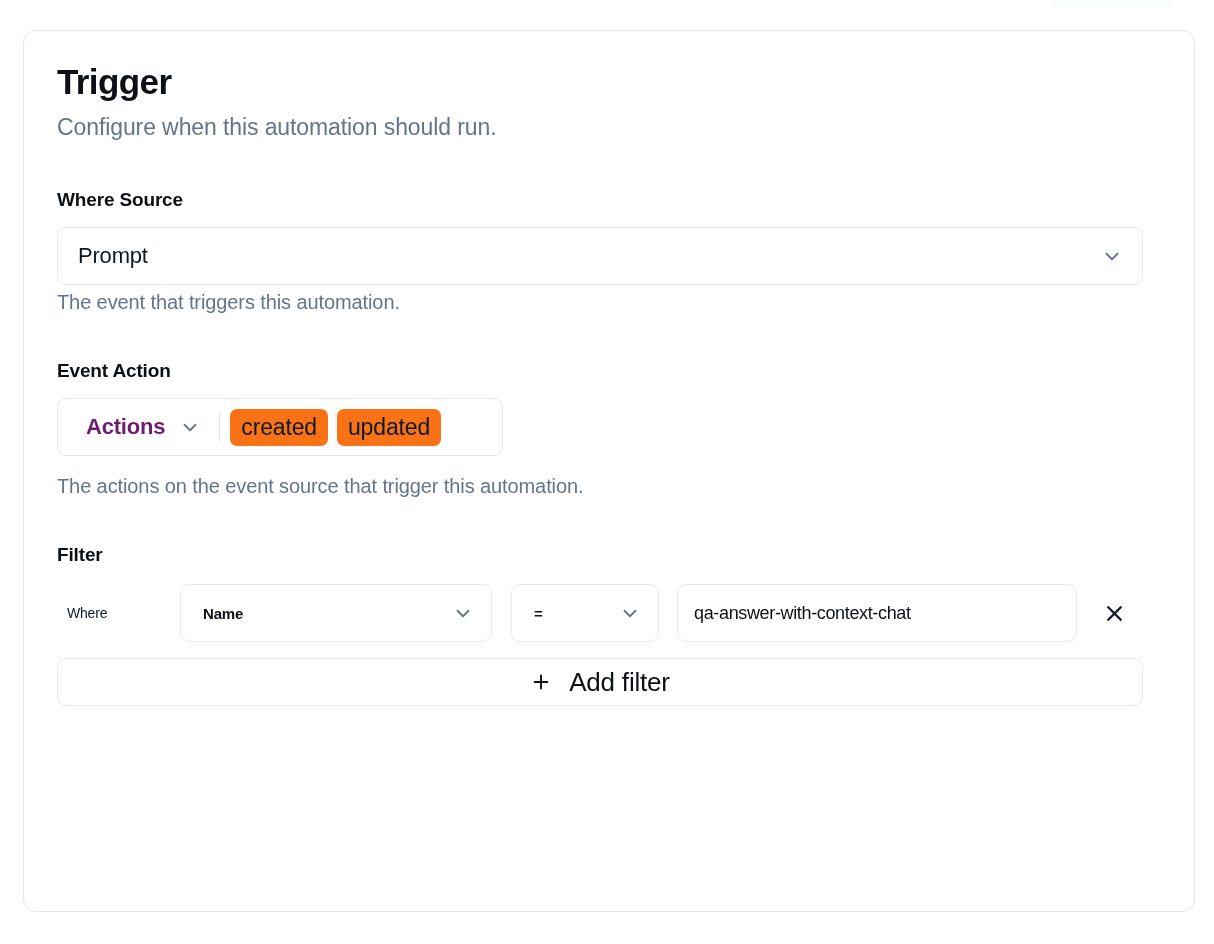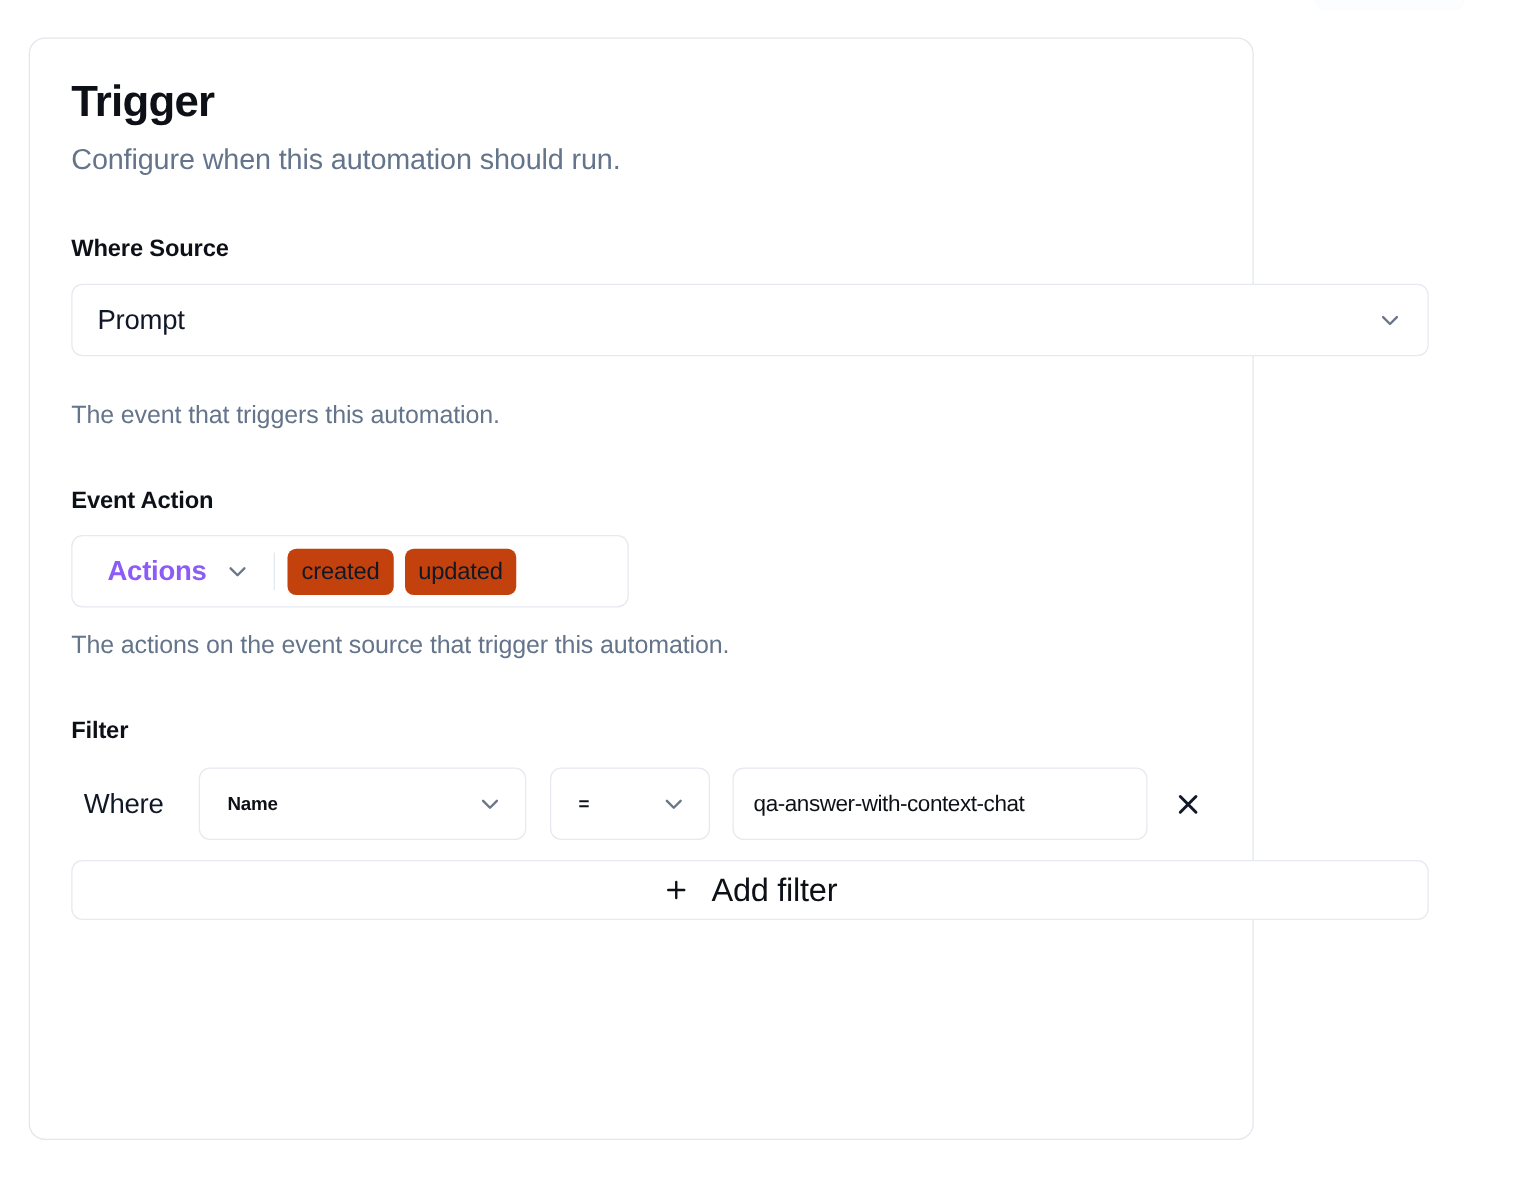--- a/index.html
+++ b/index.html
@@ -29,21 +29,21 @@
     height: 30px;
     border-radius: 8px;
     background: #fcfdfe;
     border: 1px solid #fbfcfd;
   }
 
   .card {
     position: absolute;
     left: 23px;
     top: 30px;
-    width: 980px;
+    width: 1172px;
     height: 882px;
     background: #ffffff;
     border: 1px solid #e3e6ec;
     border-radius: 13px;
     padding: 30px 33px 16px 33px;
   }
 
   .card-title {
     font-size: 35px;
     line-height: 42px;
@@ -107,21 +107,21 @@
     display: block;
   }
   .chev path {
     stroke: #6b7688;
     stroke-width: 2.1;
     fill: none;
     stroke-linecap: round;
     stroke-linejoin: round;
   }
 
-  .help-source { margin-top: 35px; }
+  .help-source { margin-top: 5px; }
 
   
   .group-event-action { margin-top: 44px; }
 
   .action-box {
     margin-top: 16px;
     height: 58px;
     width: 446px;
     border: 1px solid #e6e9ef;
     border-radius: 9px;
@@ -136,64 +136,64 @@
     align-items: center;
     gap: 14px;
     padding: 0 14px 0 28px;
     height: 100%;
     cursor: pointer;
   }
 
   .action-trigger-label {
     font-size: 22px;
     font-weight: 600;
-    color: #8b5cf6;
+    color: #701a75;
     letter-spacing: -0.2px;
   }
 
   .v-divider {
     width: 1px;
     height: 30px;
     background: #e3e7ee;
     margin: 0 10px 0 4px;
     flex: 0 0 auto;
   }
 
   .chips {
     display: flex;
     align-items: center;
     gap: 9px;
   }
 
   .chip {
-    background: #c2410c;
+    background: #f97316;
     color: #111827;
     border-radius: 7px;
-    font-size: 19px;
+    font-size: 23px;
     line-height: 19px;
     padding: 9px 11px;
     letter-spacing: -0.15px;
     white-space: nowrap;
   }
 
   .help-action { margin-top: 18px; }
 
   
   .group-filter { margin-top: 44px; }
 
   .filter-row {
     margin-top: 18px;
     display: flex;
     align-items: center;
     gap: 0;
     height: 58px;
   }
 
   .where-label {
-    font-size: 22px;
+    font-size: 14px;
     color: #101726;
     letter-spacing: -0.2px;
     width: 123px;
     padding-left: 10px;
   }
 
   .filter-select {
     height: 58px;
     border: 1px solid #e6e9ef;
     border-radius: 9px;

